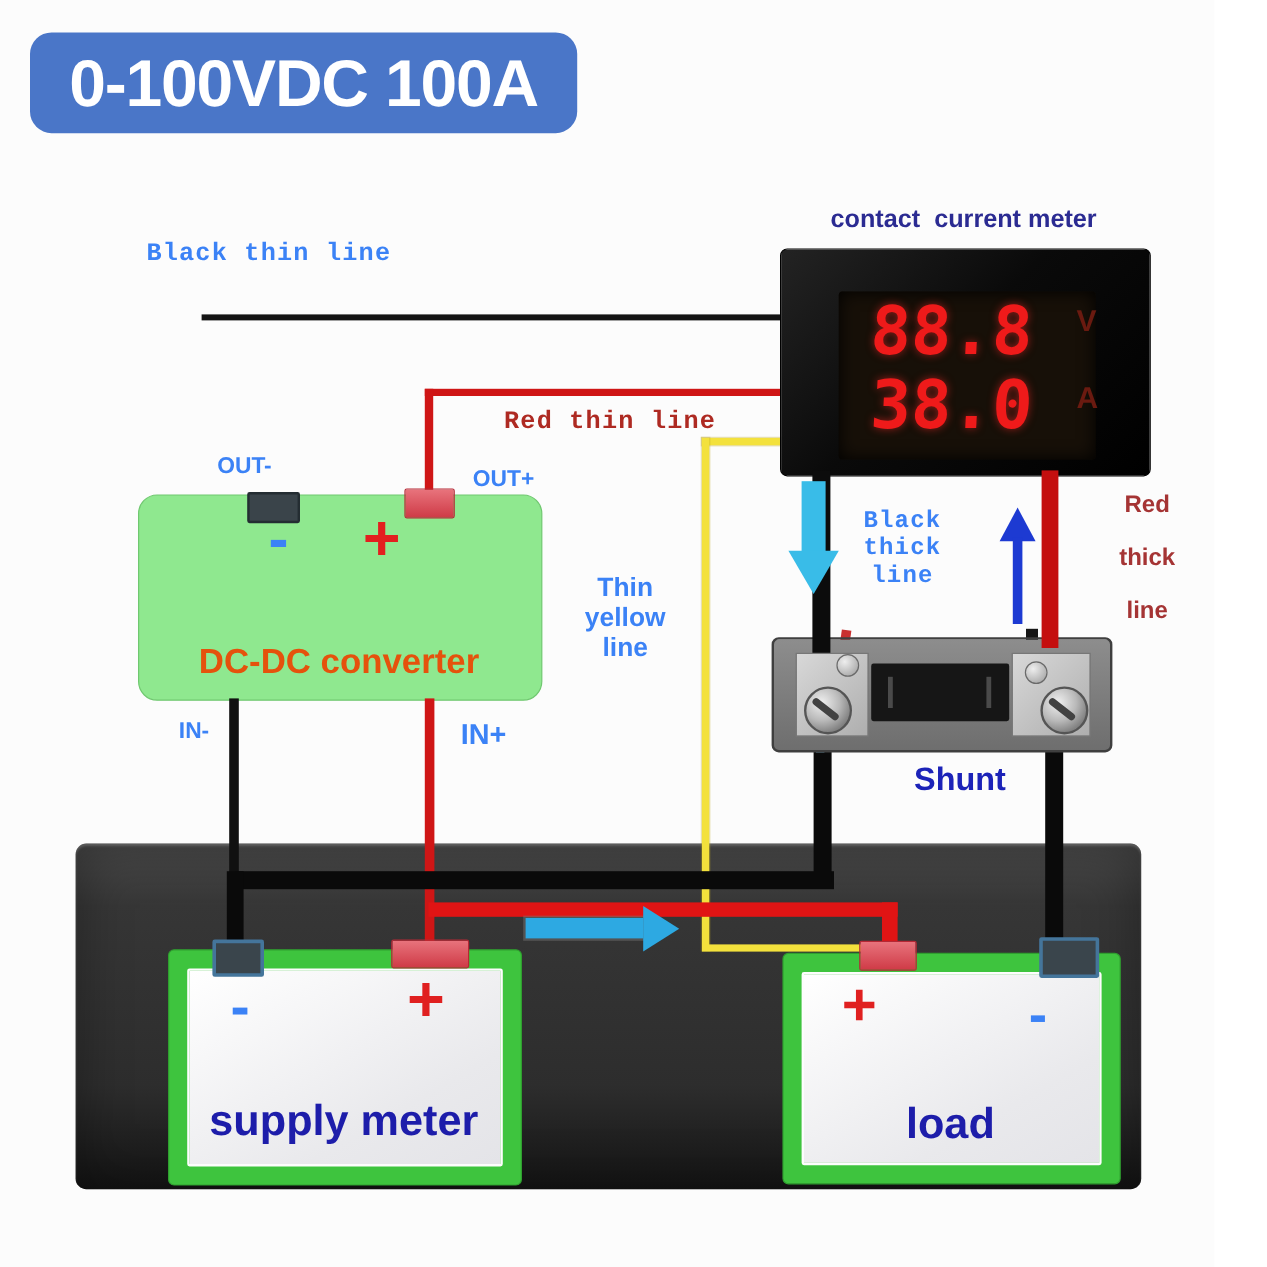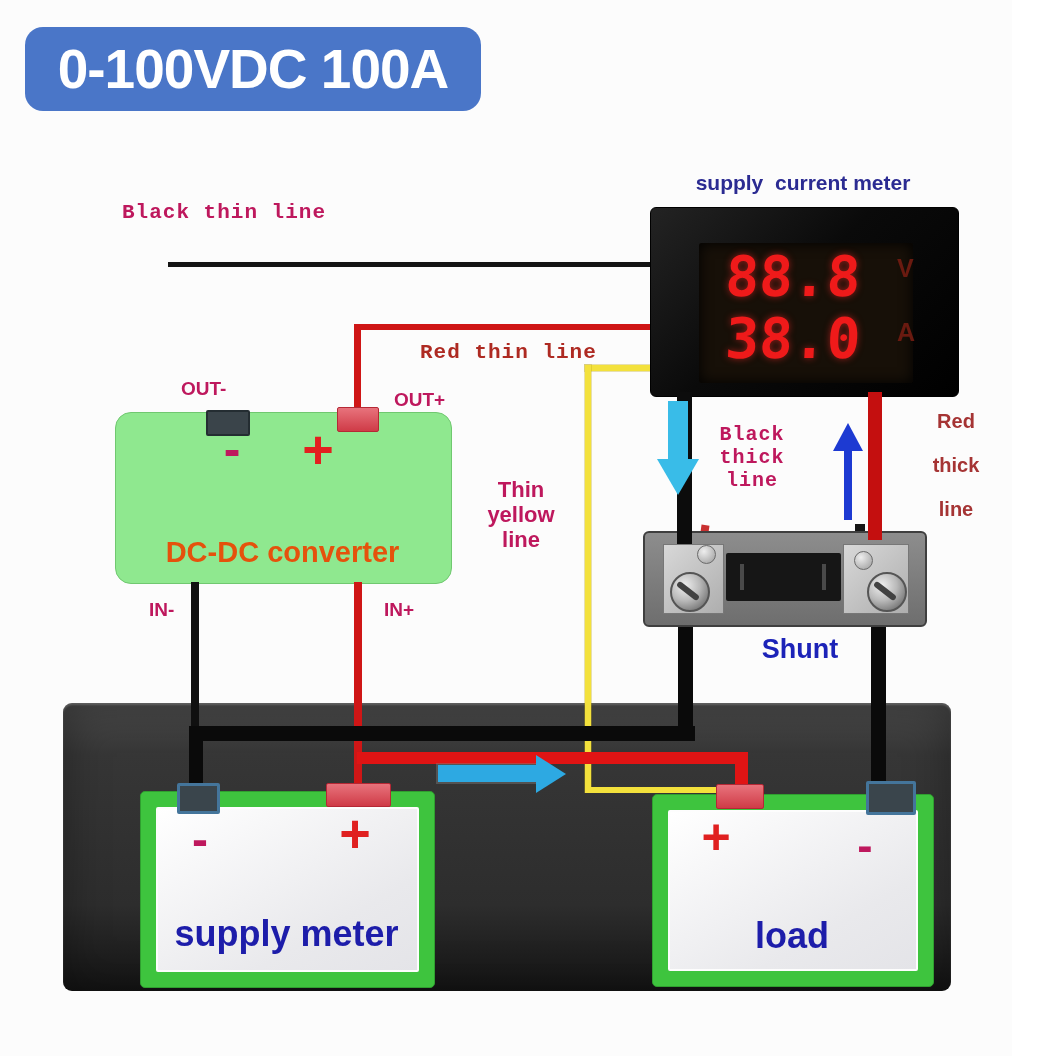--- a/index.html
+++ b/index.html
@@ -2,21 +2,21 @@
 <html><head>
 <meta charset="utf-8">
 <style>
   html,body{margin:0;padding:0;}
   body{background:#ffffff;}
   #page{position:relative;width:1012px;height:1056px;background:#fcfcfc;overflow:hidden;
         font-family:"Liberation Sans", sans-serif;}
   .abs{position:absolute;}
   .wire{position:absolute;}
   .tri{position:absolute;width:0;height:0;}
-  .lbl{position:absolute;font-weight:bold;color:#be185d;}
+  .lbl{position:absolute;font-weight:bold;color:#3b82f6;}
   .mono{font-family:"Liberation Mono","DejaVu Sans Mono",monospace;letter-spacing:1px;}
   .navy{color:#1d1daa;}
   .ctr{text-align:center;}
 
   
   #badge{left:25px;top:27px;width:456px;height:84px;background:#4a76c8;border-radius:18px;
          display:flex;align-items:center;justify-content:center;}
   #badge span{color:#ffffff;font-weight:bold;font-size:55px;letter-spacing:-1px;}
 
   
@@ -94,21 +94,21 @@
 
   <div class="wire" style="left:668px;top:401px;width:20px;height:60px;background:#39bce8;z-index:5;"></div>
   <div class="tri" style="left:657px;top:459px;border-left:21px solid transparent;border-right:21px solid transparent;border-top:36px solid #39bce8;z-index:5;"></div>
 
   <div class="tri" style="left:833px;top:423px;border-left:15px solid transparent;border-right:15px solid transparent;border-bottom:28px solid #1d3ad2;z-index:5;"></div>
   <div class="wire" style="left:844px;top:448px;width:8px;height:72px;background:#1d3ad2;z-index:5;"></div>
 
   <div class="wire" style="left:438px;top:765px;width:98px;height:17px;background:#2da9e2;box-shadow:0 0 0 2px rgba(130,130,130,.4);z-index:4;"></div>
   <div class="tri" style="left:536px;top:755px;border-top:19px solid transparent;border-bottom:19px solid transparent;border-left:30px solid #2da9e2;z-index:4;"></div>
 
-  <div class="lbl ctr" style="left:648px;top:171px;width:310px;font-size:21px;color:#2b2b92;white-space:pre;">supply  current meter</div>
+  <div class="lbl ctr" style="left:648px;top:171px;width:310px;font-size:21px;color:#2b2b92;white-space:pre;">contact  current meter</div>
 
   <div id="meter" class="abs">
     <div class="display"></div>
     <div class="seg" style="top:40px;">88.8</div>
     <div class="seg" style="top:102px;">38.0</div>
     <div class="unit" style="top:46px;">V</div>
     <div class="unit" style="top:110px;">A</div>
   </div>
 
   <div class="lbl mono" style="left:122px;top:200px;font-size:21px;line-height:26px;">
@@ -140,21 +140,21 @@
 
   <div id="converter" class="abs"></div>
   <div class="tab tab-dark2" style="left:206px;top:410px;width:40px;height:22px;z-index:3;"></div>
   <div class="tab tab-red" style="left:337px;top:407px;width:40px;height:23px;z-index:3;"></div>
 
   <div class="lbl ctr" style="left:212px;top:420px;width:40px;font-size:50px;z-index:4;">-</div>
   <div class="lbl ctr" style="left:296px;top:418px;width:44px;font-size:54px;color:#e31f1f;z-index:4;">+</div>
   <div class="lbl ctr" style="left:125px;top:536px;width:315px;font-size:29px;color:#e5520c;z-index:4;">DC-DC converter</div>
 
   <div class="lbl" style="left:149px;top:599px;font-size:19px;">IN-</div>
-  <div class="lbl" style="left:384px;top:599px;font-size:19px;">IN+</div>
+  <div class="lbl" style="left:384px;top:599px;font-size:24px;">IN+</div>
 
   <div class="wire" style="left:700px;top:525px;width:8px;height:22px;background:#c93030;transform:rotate(8deg);z-index:3;"></div>
   <div class="wire" style="left:855px;top:524px;width:10px;height:22px;background:#161616;z-index:3;"></div>
 
   <div id="shunt" class="abs" style="z-index:3;">
     <div class="blk" style="left:18px;top:11px;width:59px;height:68px;"></div>
     <div class="blk" style="left:198px;top:11px;width:64px;height:68px;"></div>
     <div class="abs" style="left:81px;top:20px;width:115px;height:48px;background:#161616;border-radius:2px;">
       <div class="abs" style="left:14px;top:11px;width:4px;height:26px;background:#4a4a4a;"></div>
       <div class="abs" style="left:96px;top:11px;width:4px;height:26px;background:#4a4a4a;"></div>

